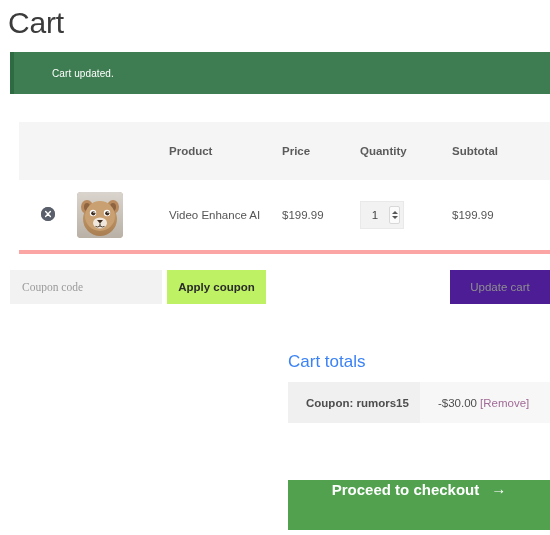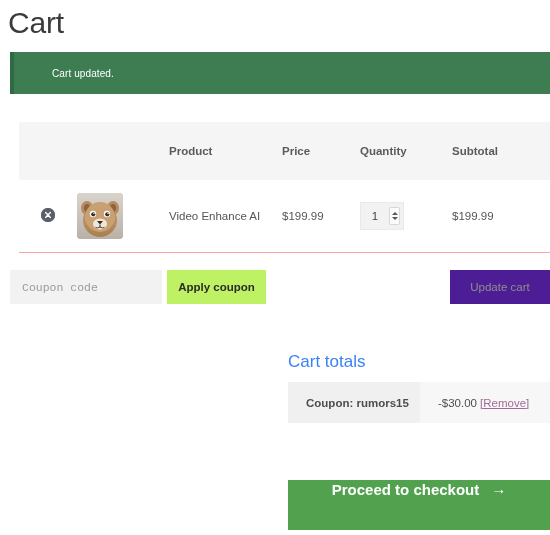--- a/index.html
+++ b/index.html
@@ -67,21 +67,21 @@
     padding: 0;
     vertical-align: middle;
     border: none;
   }
   .cart-table tbody td {
     height: 72px;
     padding: 0;
     vertical-align: middle;
     font-size: 11.5px;
     color: #555555;
-    border-bottom: 1px solid #fca5a5;
+    border-bottom: 4px solid #fca5a5;
     background: #ffffff;
   }
   .col-remove  { width: 58px; }
   .col-thumb   { width: 80px; }
   .col-product { width: 125px; }
   .col-price   { width: 78px; }
   .col-qty     { width: 92px; }
   .col-subtotal{ width: 107px; }
 
   .th-product  { padding-left: 12px !important; }
@@ -174,21 +174,21 @@
   }
   .coupon-input {
     position: absolute;
     left: 0;
     top: 0;
     width: 152px;
     height: 34px;
     background: #f2f2f2;
     border: none;
     outline: none;
-    font-family: Liberation Mono, monospace;
+    font-family: Liberation Serif, serif;
     font-size: 11.5px;
     color: #777;
     padding: 0 12px;
   }
   .coupon-input::placeholder { color: #9b9b9b; }
   .apply-coupon-btn {
     position: absolute;
     left: 157px;
     top: 0;
     width: 99px;
@@ -253,21 +253,20 @@
     padding: 0 0 0 18px;
     height: 41px;
     vertical-align: middle;
     border: none;
     white-space: nowrap;
   }
   .totals-table tr.total-row th,
   .totals-table tr.total-row td { }
   .remove-link {
     color: #a06b96;
-    text-decoration: underline;
     cursor: pointer;
     margin-left: 3px;
   }
   .total-amount { font-weight: bold; color: #3f3f3f; }
 
   
   .checkout-btn {
     position: absolute;
     left: 288px;
     top: 480px;

